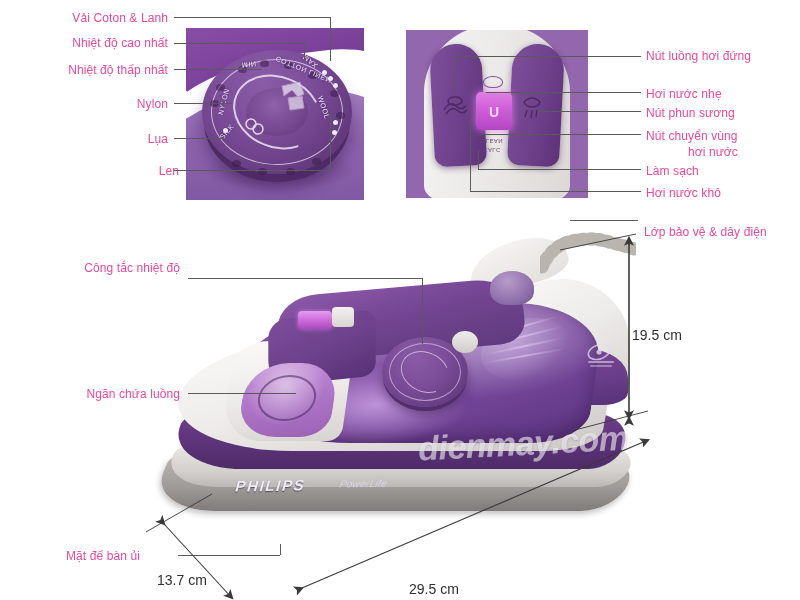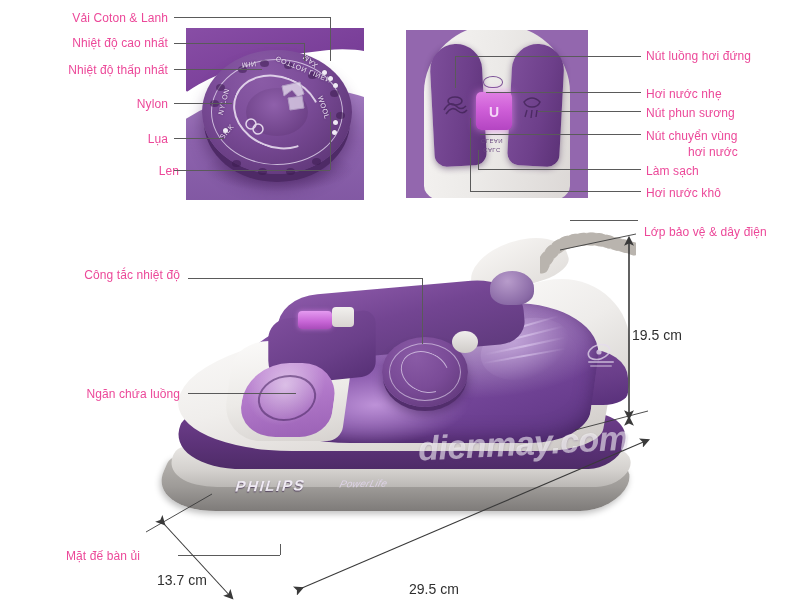--- a/index.html
+++ b/index.html
@@ -457,21 +457,21 @@
   <div class="ln h" style="left:455px;top:56px;width:186px;"></div>
   <div class="ln v" style="left:455px;top:56px;height:32px;"></div>
   <div class="ln h" style="left:486px;top:92px;width:155px;"></div>
   <div class="ln h" style="left:538px;top:111px;width:103px;"></div>
   <div class="ln h" style="left:480px;top:134px;width:161px;"></div>
   <div class="ln h" style="left:478px;top:169px;width:163px;"></div>
   <div class="ln v" style="left:478px;top:150px;height:19px;"></div>
   <div class="ln h" style="left:470px;top:191px;width:171px;"></div>
   <div class="ln v" style="left:470px;top:118px;height:73px;"></div>
 
-  <div class="lbl r" style="left:0;top:267px;width:180px;">Công tắc nhiệt độ</div>
+  <div class="lbl r" style="left:0;top:260px;width:180px;">Công tắc nhiệt độ</div>
   <div class="ln h" style="left:188px;top:278px;width:234px;"></div>
   <div class="ln v" style="left:422px;top:278px;height:66px;"></div>
 
   <div class="lbl r" style="left:0;top:386px;width:180px;">Ngăn chứa luồng</div>
   <div class="ln h" style="left:188px;top:393px;width:108px;"></div>
 
   <div class="lbl l" style="left:644px;top:213px;margin-top:11px;">Lớp bảo vệ &amp; dây điện</div>
   <div class="ln h" style="left:570px;top:220px;width:68px;"></div>
 
   <div class="lbl l" style="left:66px;top:548px;">Mặt đế bàn ủi</div>

